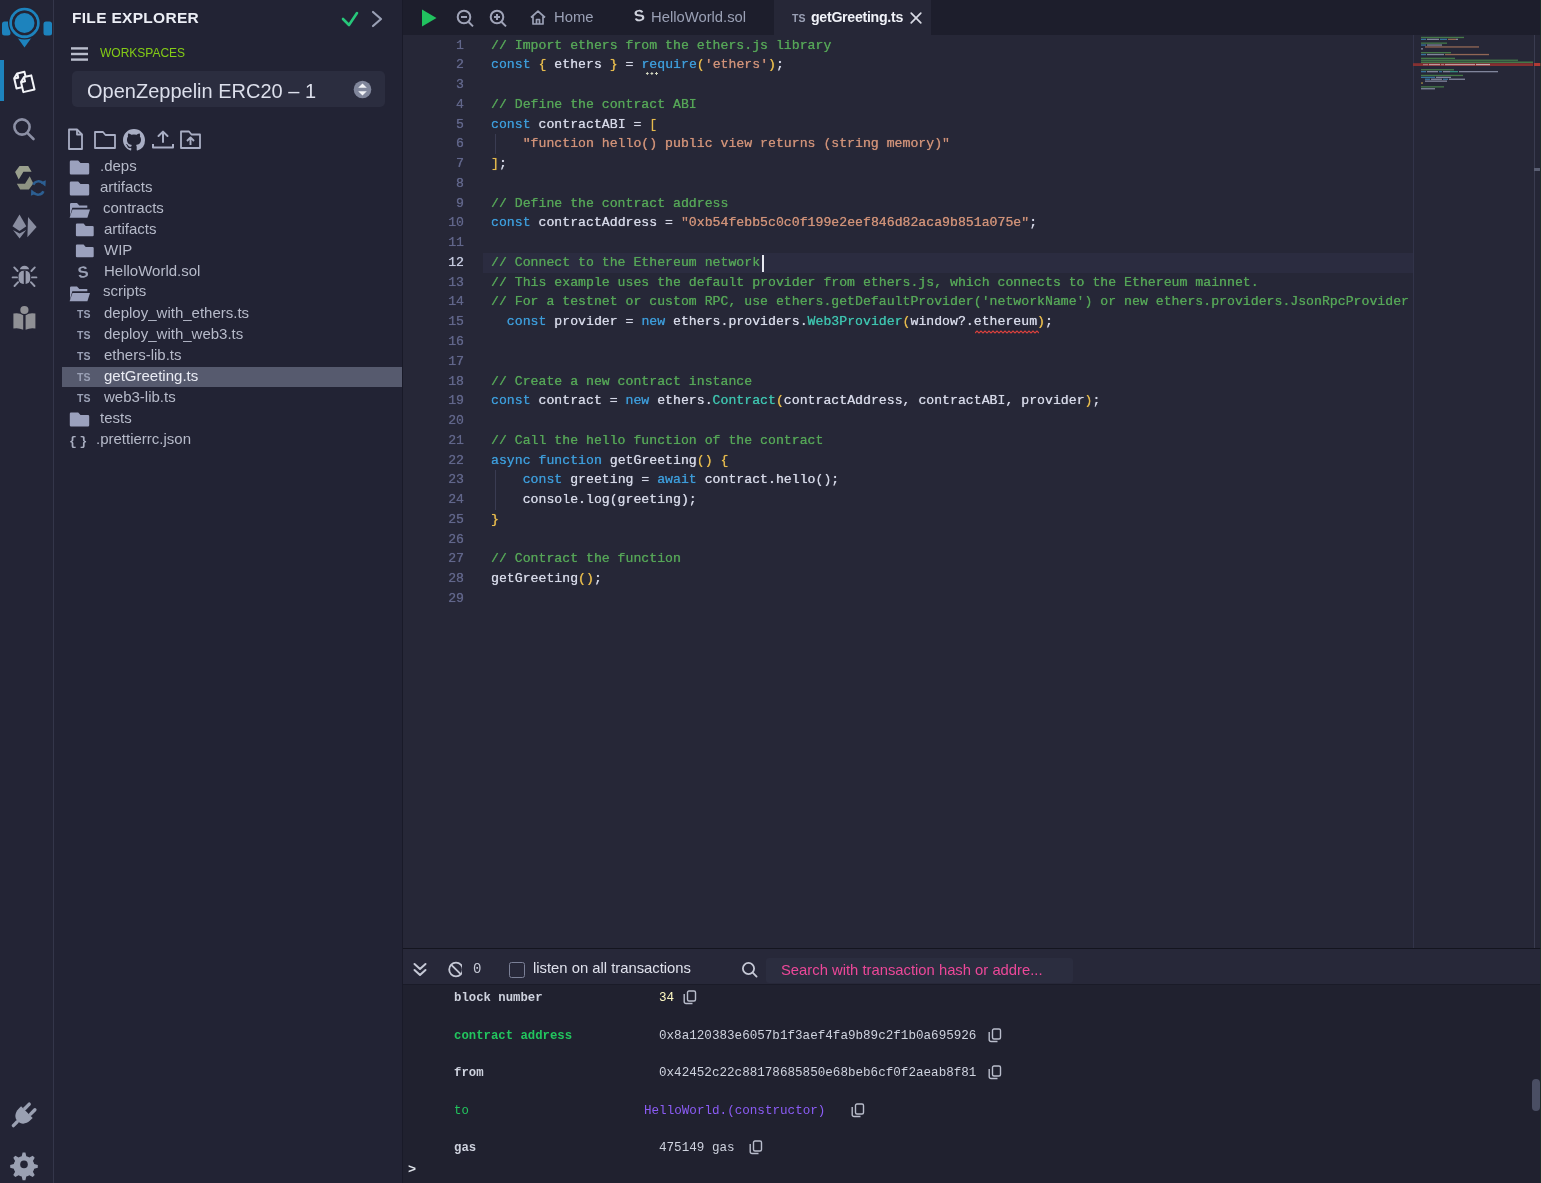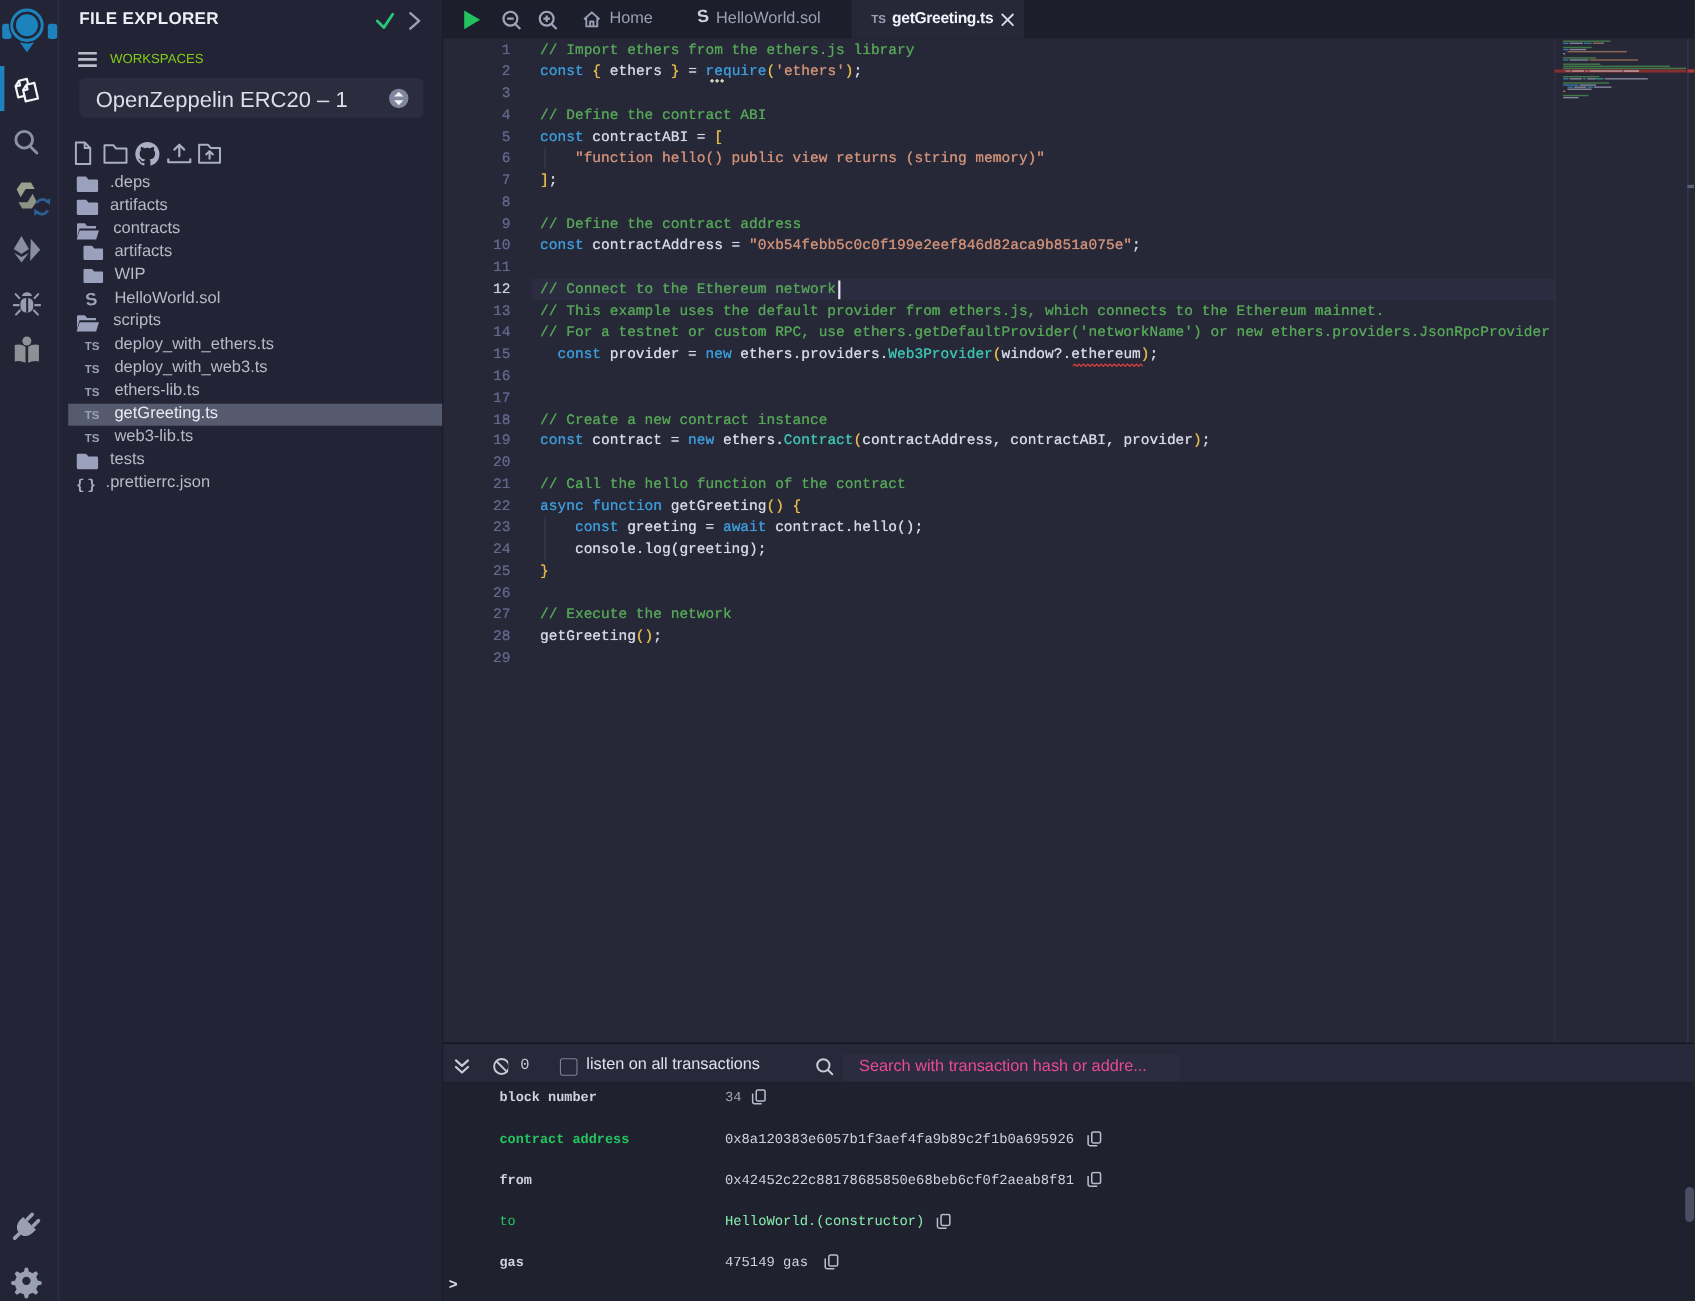--- a/index.html
+++ b/index.html
@@ -273,21 +273,21 @@
 
 <span class="c">// Create a new contract instance</span>
 <span class="k">const</span> contract = <span class="k">new</span> ethers.<span class="t">Contract</span><span class="g">(</span>contractAddress, contractABI, provider<span class="g">)</span>;
 
 <span class="c">// Call the hello function of the contract</span>
 <span class="k">async</span> <span class="k">function</span> getGreeting<span class="g">()</span> <span class="g">{</span>
     <span class="k">const</span> greeting = <span class="k">await</span> contract.hello();
     console.log(greeting);
 <span class="g">}</span>
 
-<span class="c">// Execute the network</span>
+<span class="c">// Contract the function</span>
 getGreeting<span class="g">()</span>;
 </pre>
 </div>
 
 <div class="abs" style="left:762.3px;top:254.5px;width:1.7px;height:17.5px;background:#e6e8f0"></div>
 
 <div class="abs" style="left:644.5px;top:71.5px;width:14px;height:3.4px;background-image:radial-gradient(circle, #d6d9c2 1.35px, transparent 1.45px);background-size:4.6px 3.4px;"></div>
 
 <svg class="abs" style="left:975px;top:330px" width="64" height="4" viewBox="0 0 64 4">
   <polyline points="0,3 2,1 4,3 6,1 8,3 10,1 12,3 14,1 16,3 18,1 20,3 22,1 24,3 26,1 28,3 30,1 32,3 34,1 36,3 38,1 40,3 42,1 44,3 46,1 48,3 50,1 52,3 54,1 56,3 58,1 60,3 62,1 64,3" fill="none" stroke="#d9413d" stroke-width="1.1"></polyline>
@@ -363,27 +363,27 @@
 <div class="abs" style="left:509px;top:961.5px;width:16px;height:16px;border:1.4px solid #7b8097;border-radius:2.5px;"></div>
 <div class="abs" style="left:533px;top:960px;font-size:14.8px;color:#dfe1ec">listen on all transactions</div>
 <svg class="abs" style="left:741px;top:961px" width="18" height="18" viewBox="0 0 18 18">
   <circle cx="7.5" cy="7.5" r="5.6" fill="none" stroke="#c6c9d6" stroke-width="1.8"></circle>
   <line x1="11.7" y1="11.7" x2="15.6" y2="15.6" stroke="#c6c9d6" stroke-width="1.8" stroke-linecap="round"></line>
 </svg>
 <div class="abs" style="left:766px;top:958px;width:307px;height:25px;background:#2b2d3f;border-radius:3px;"></div>
 <div class="abs" style="left:781px;top:961.5px;font-size:14.8px;color:#ec4899">Search with transaction hash or addre...</div>
 
 <div class="abs mono" style="left:454px;top:991px;font-size:12.3px;font-weight:700;color:#ced2de">block number</div>
-<div class="abs mono" style="left:659px;top:991px;font-size:12.6px;color:#a3a3a3">34</div>
+<div class="abs mono" style="left:659px;top:991px;font-size:12.6px;color:#fef9c3">34</div>
 <div class="abs mono" style="left:454px;top:1028.5px;font-size:12.3px;font-weight:700;color:#22c55e">contract address</div>
 <div class="abs mono" style="left:659px;top:1028.5px;font-size:12.6px;color:#ced2de">0x8a120383e6057b1f3aef4fa9b89c2f1b0a695926</div>
 <div class="abs mono" style="left:454px;top:1066px;font-size:12.3px;font-weight:700;color:#ced2de">from</div>
 <div class="abs mono" style="left:659px;top:1066px;font-size:12.6px;color:#ced2de">0x42452c22c88178685850e68beb6cf0f2aeab8f81</div>
 <div class="abs mono" style="left:454px;top:1103.5px;font-size:12.3px;font-weight:400;color:#22c55e">to</div>
-<div class="abs mono" style="left:659px;top:1103.5px;font-size:12.6px;color:#86efac">HelloWorld.(constructor)</div>
+<div class="abs mono" style="left:644px;top:1103.5px;font-size:12.6px;color:#8b5cf6">HelloWorld.(constructor)</div>
 <div class="abs mono" style="left:454px;top:1141px;font-size:12.3px;font-weight:700;color:#ced2de">gas</div>
 <div class="abs mono" style="left:659px;top:1141px;font-size:12.6px;color:#ced2de">475149 gas</div>
 <div class="abs mono" style="left:408px;top:1162px;font-size:13.5px;font-weight:700;color:#dfe3ea">&gt;</div>
 
 <svg class="abs" style="left:683px;top:990px" width="14" height="15" viewBox="0 0 14 15">
     <g fill="none" stroke="#b9bdcc" stroke-width="1.4">
       <rect x="4.5" y="1" width="8" height="10" rx="1.5"></rect>
       <path d="M9.5 13.5 H3 a1.8 1.8 0 0 1 -1.8 -1.8 V4"></path>
     </g>
   </svg>

